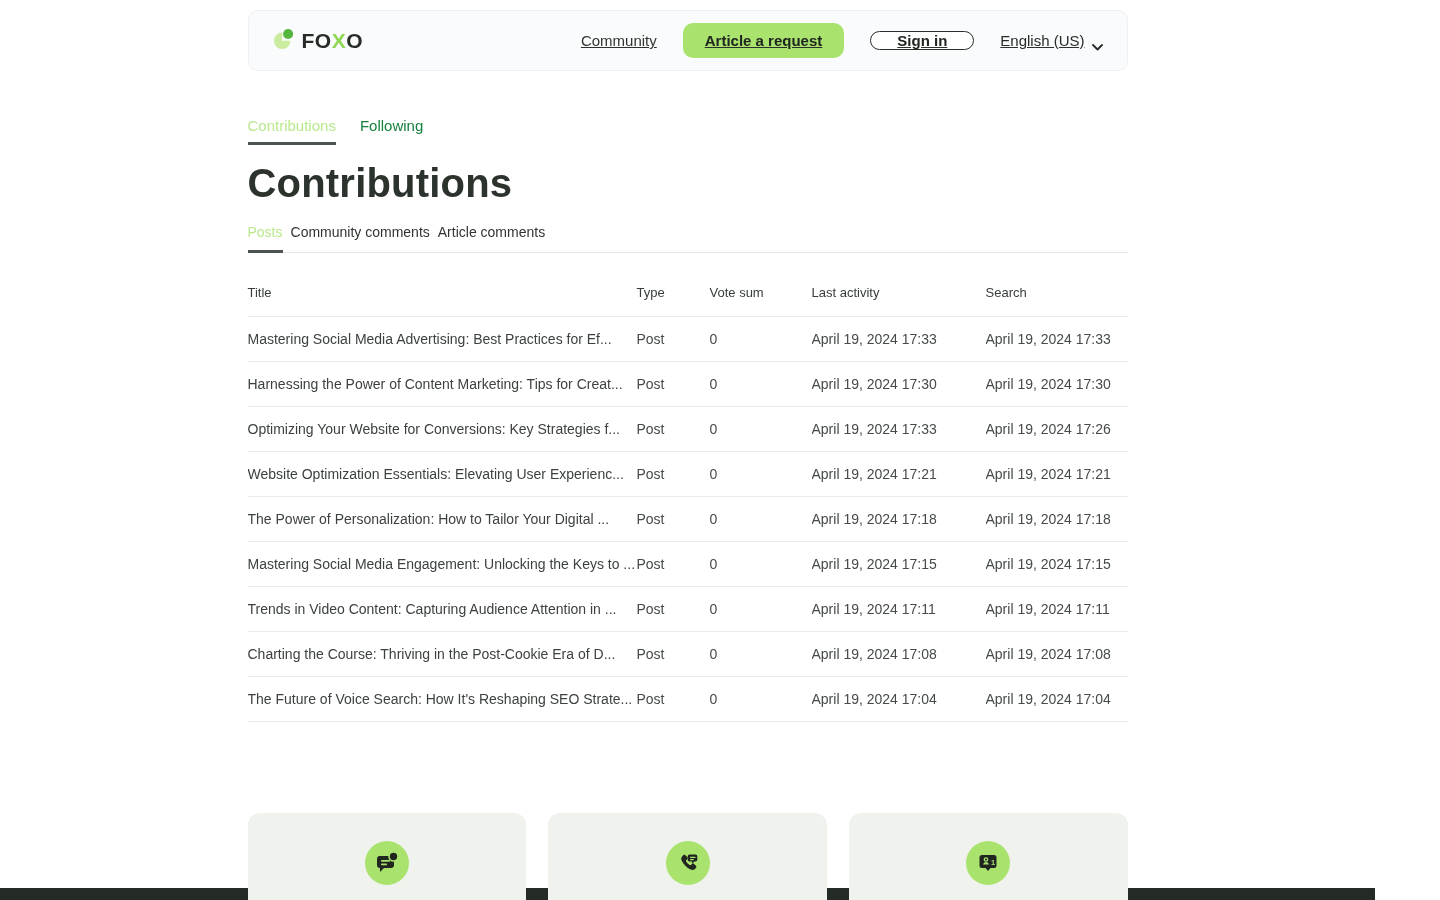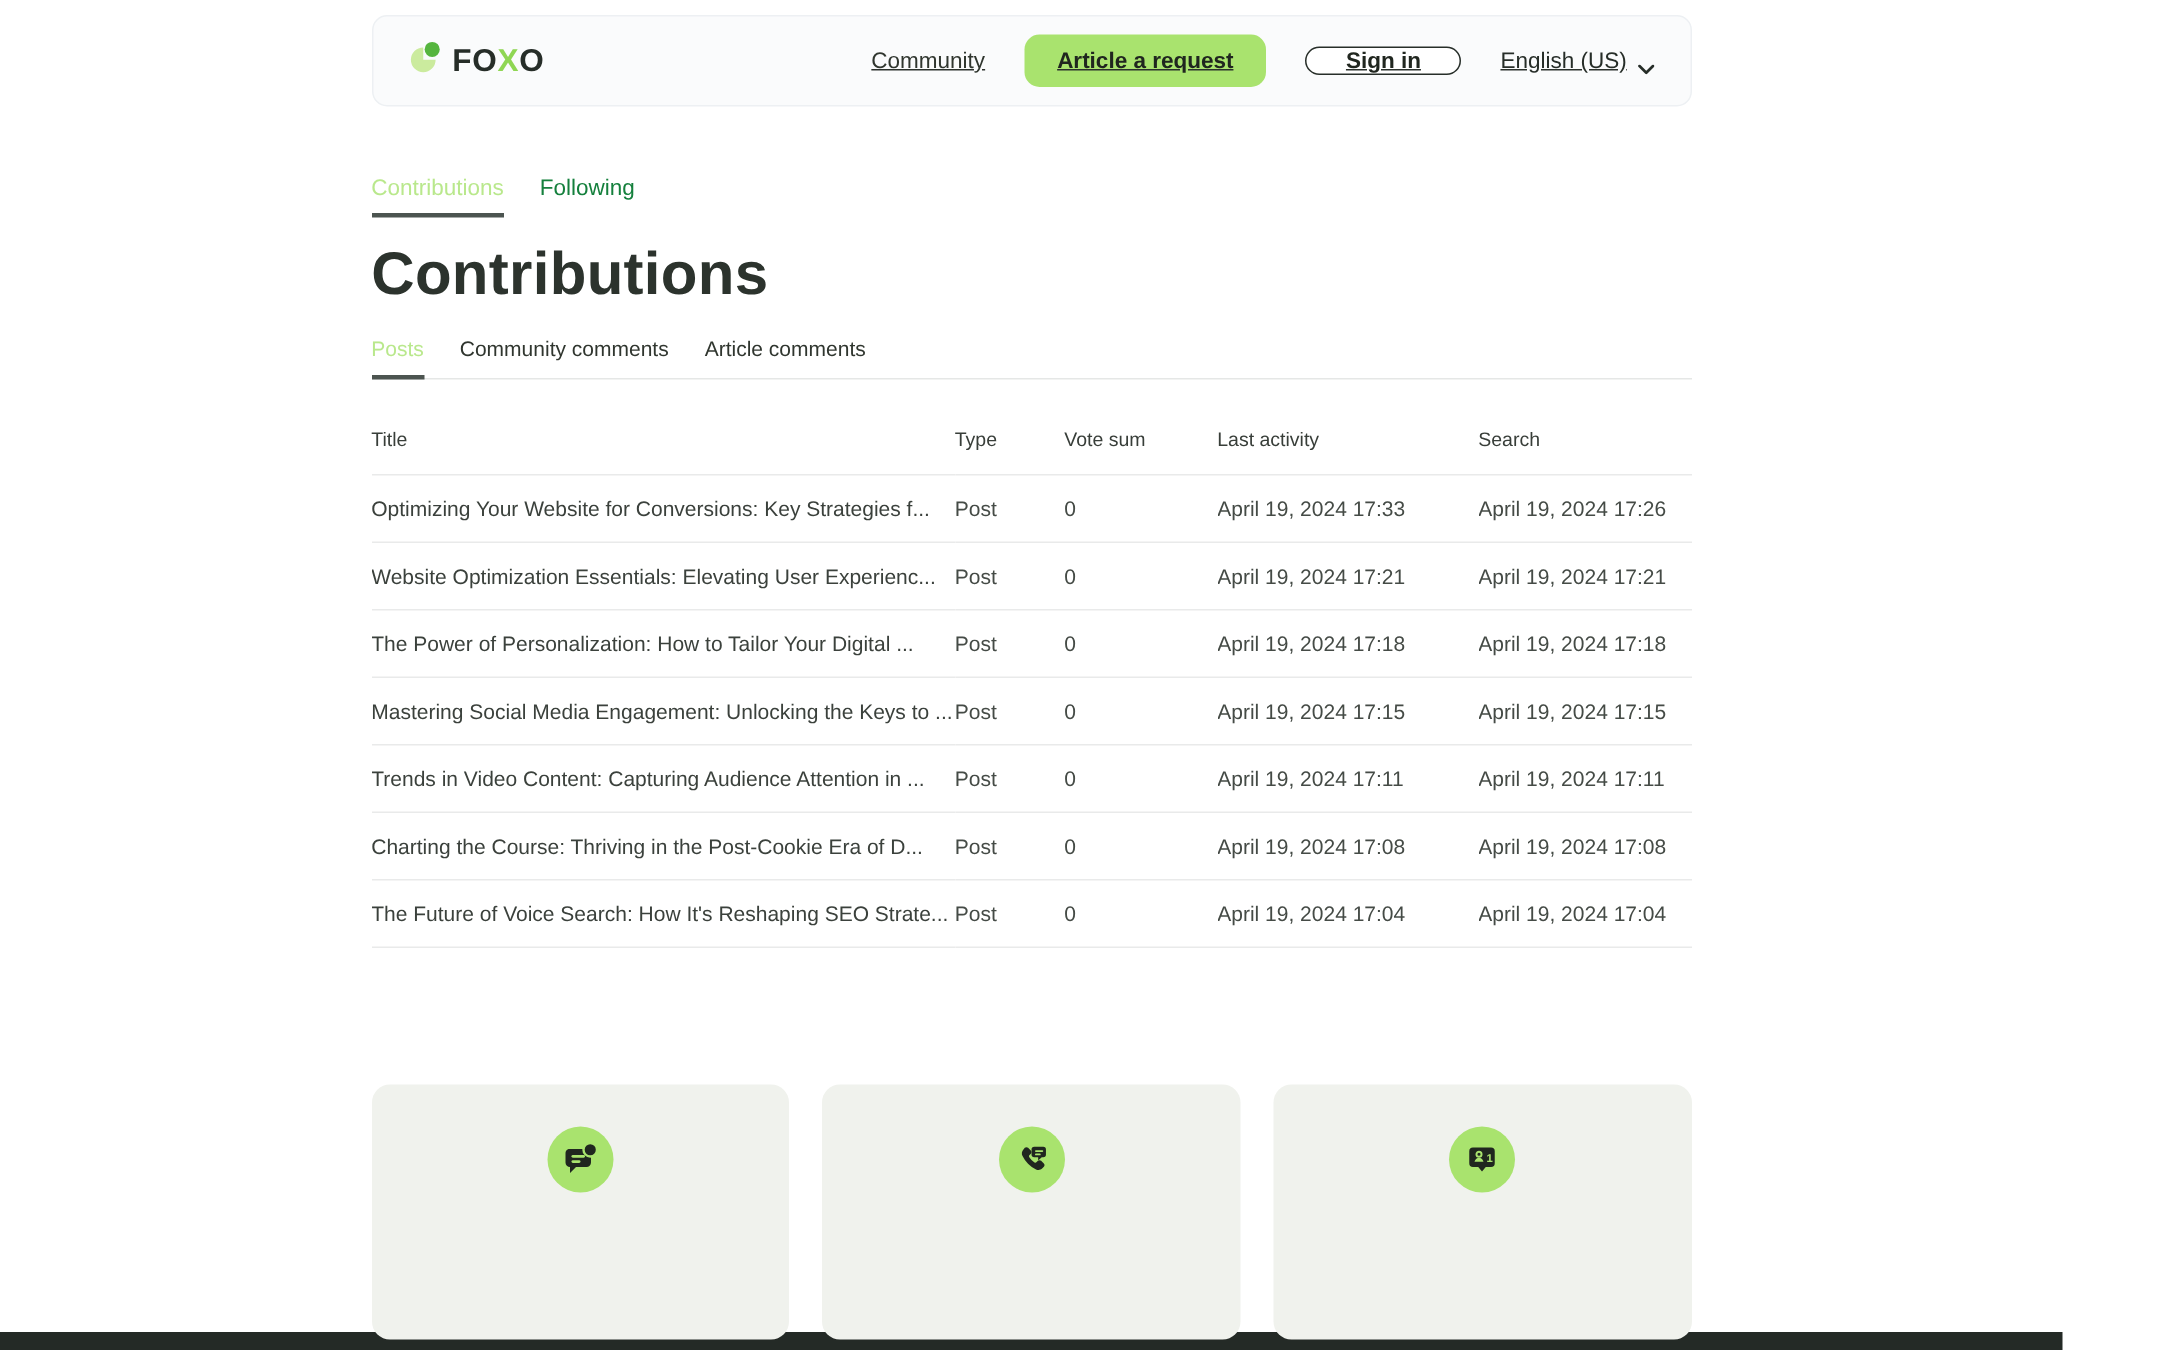--- a/index.html
+++ b/index.html
@@ -49,21 +49,21 @@
   .chevron { width: 11px; height: 7px; display: inline-block; }
 
   
   .profile-tabs { display: flex; gap: 24px; margin-top: 46px; }
   .tab { font-size: 15px; color: #15803d; padding-bottom: 8px; cursor: pointer; }
   .tab.active { color: #b9e88c; border-bottom: 3px solid #4c5450; }
 
   h1.page-title { margin-top: 16px; font-size: 40px; font-weight: bold; color: #2c332d; letter-spacing: 0.2px; }
 
   
-  .sub-tabs { display: flex; gap: 24px; margin-top: 18px; border-bottom: 1px solid #e5e7e6; }
+  .sub-tabs { display: flex; gap: 8px; margin-top: 18px; border-bottom: 1px solid #e5e7e6; }
   .sub-tab { font-size: 14px; color: #30362f; padding-bottom: 10px; cursor: pointer; }
   .sub-tab.active { color: #b9e88c; border-bottom: 3px solid #4c5450; margin-bottom: -1px; }
 
   
   table.posts-table { width: 880px; border-collapse: collapse; table-layout: fixed; }
   .posts-table th {
     text-align: left; font-size: 13px; font-weight: normal; color: #383e39;
     padding: 32px 8px 16px 0; border-bottom: 1px solid #e9eaea;
   }
   .posts-table td {
@@ -157,21 +157,35 @@
       <thead>
         <tr>
           <th>Title</th>
           <th>Type</th>
           <th>Vote sum</th>
           <th>Last activity</th>
           <th>Search</th>
         </tr>
       </thead>
       <tbody>
-
+      <tr>
+        <td class="cell-title">Mastering Social Media Advertising: Best Practices for Ef...</td>
+        <td class="cell-meta">Post</td>
+        <td class="cell-meta">0</td>
+        <td class="cell-meta">April 19, 2024 17:33</td>
+        <td class="cell-meta">April 19, 2024 17:33</td>
+      </tr>
+
+      <tr>
+        <td class="cell-title">Harnessing the Power of Content Marketing: Tips for Creat...</td>
+        <td class="cell-meta">Post</td>
+        <td class="cell-meta">0</td>
+        <td class="cell-meta">April 19, 2024 17:30</td>
+        <td class="cell-meta">April 19, 2024 17:30</td>
+      </tr>
 
       <tr>
         <td class="cell-title">Optimizing Your Website for Conversions: Key Strategies f...</td>
         <td class="cell-meta">Post</td>
         <td class="cell-meta">0</td>
         <td class="cell-meta">April 19, 2024 17:33</td>
         <td class="cell-meta">April 19, 2024 17:26</td>
       </tr>
 
       <tr>

